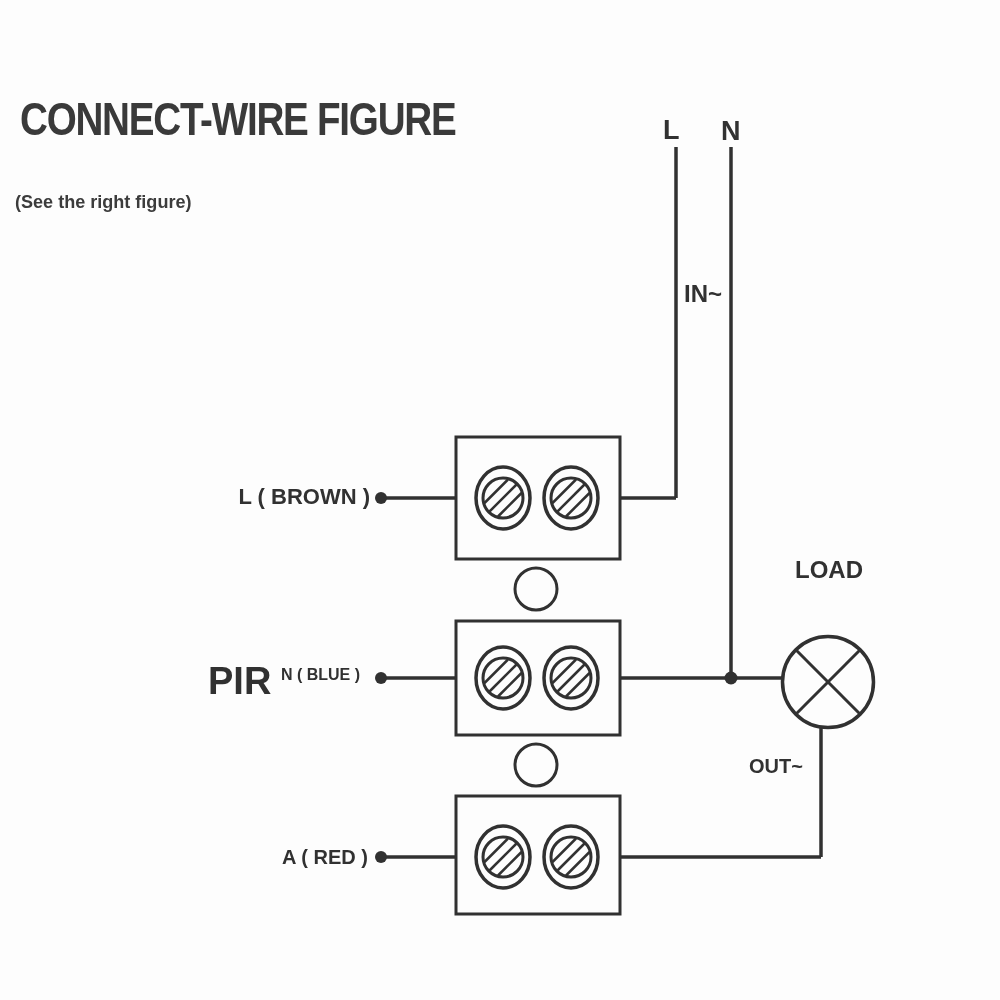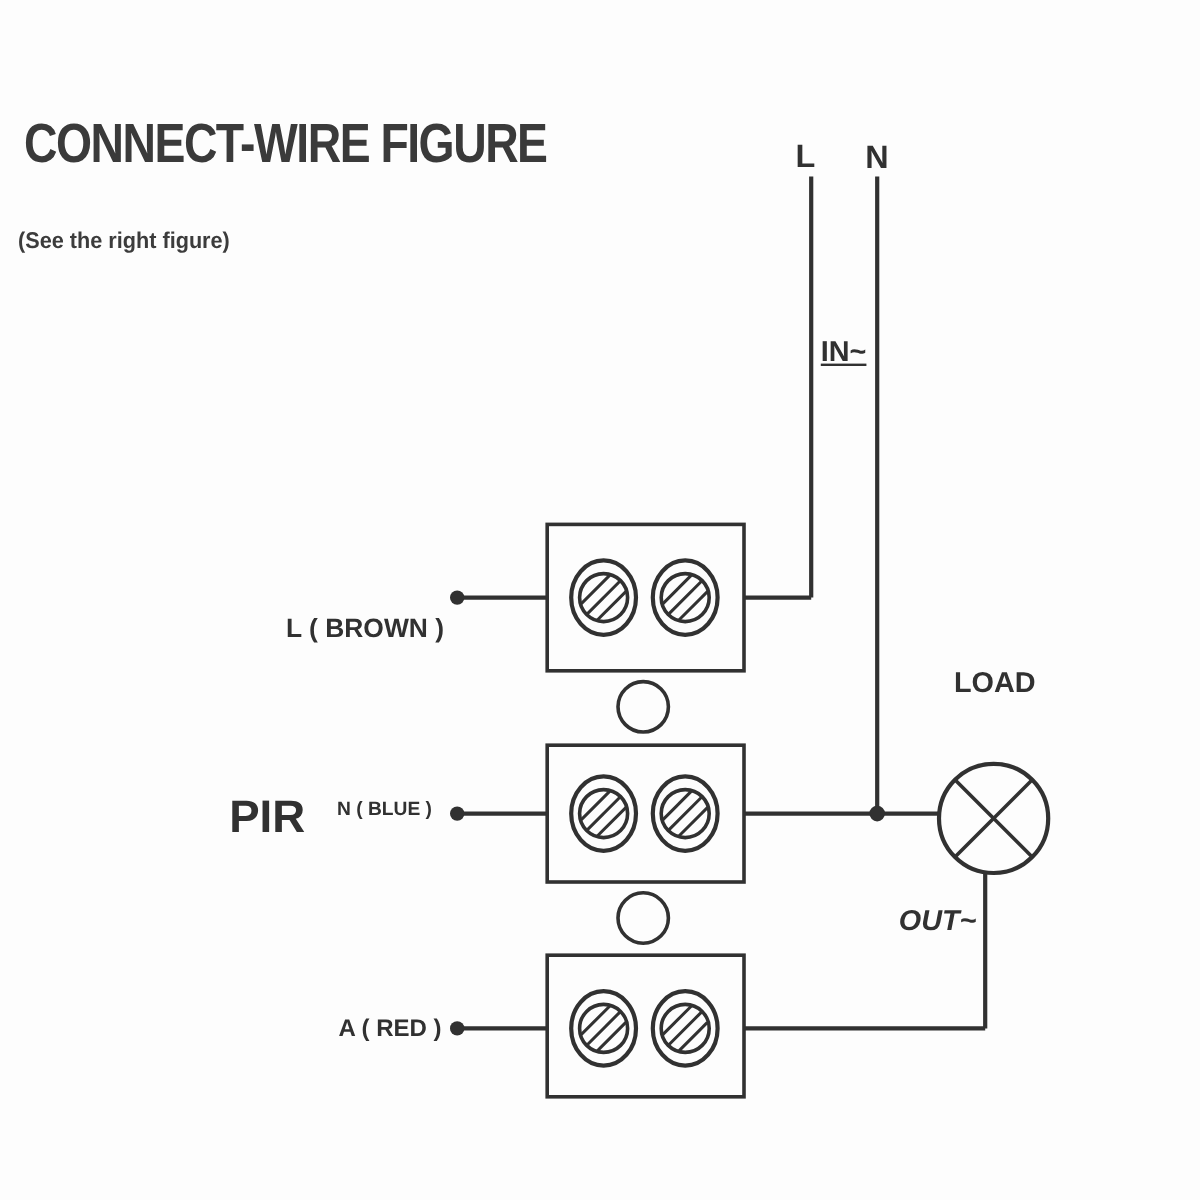--- a/index.html
+++ b/index.html
@@ -39,27 +39,27 @@
     left: 15px;
     top: 192px;
     font-size: 19px;
     color: #3c3c3c;
     letter-spacing: 0px;
     transform: scaleX(0.95);
     transform-origin: left top;
   }
   .lbl-live    { left: 663px; top: 116px; font-size: 27px; }
   .lbl-neutral { left: 721px; top: 117px; font-size: 27px; }
-  .lbl-in      { left: 684px; top: 281px; font-size: 24px; text-decoration: underline; }
-  .lbl-brown   { right: 630px; top: 512px; font-size: 22px; }
-  .lbl-pir     { left: 191px; top: 661px; font-size: 38px; }
+  .lbl-in      { left: 684px; top: 281px; font-size: 24px; }
+  .lbl-brown   { right: 630px; top: 485px; font-size: 22px; }
+  .lbl-pir     { left: 208px; top: 661px; font-size: 38px; }
   .lbl-blue    { right: 640px; top: 666px; font-size: 16px; }
   .lbl-red     { right: 632px; top: 846px; font-size: 20px; }
   .lbl-load    { left: 795px; top: 557px; font-size: 24px; text-align: center; }
-  .lbl-out     { left: 749px; top: 755px; font-size: 24px; font-style: italic; }
+  .lbl-out     { left: 749px; top: 755px; font-size: 20px; }
   svg.diagram {
     position: absolute;
     left: 0;
     top: 0;
   }
 </style>
 </head>
 <body>
 
 <div class="stage">

